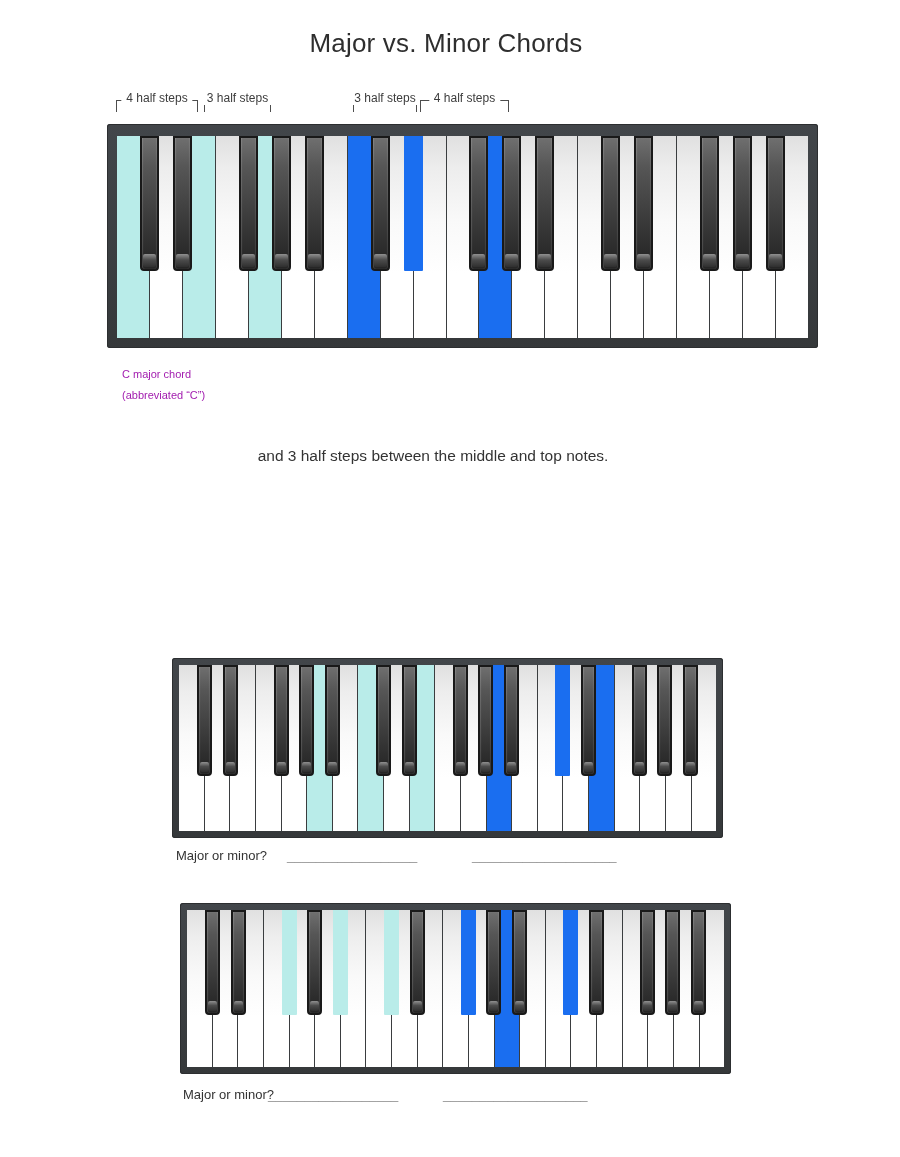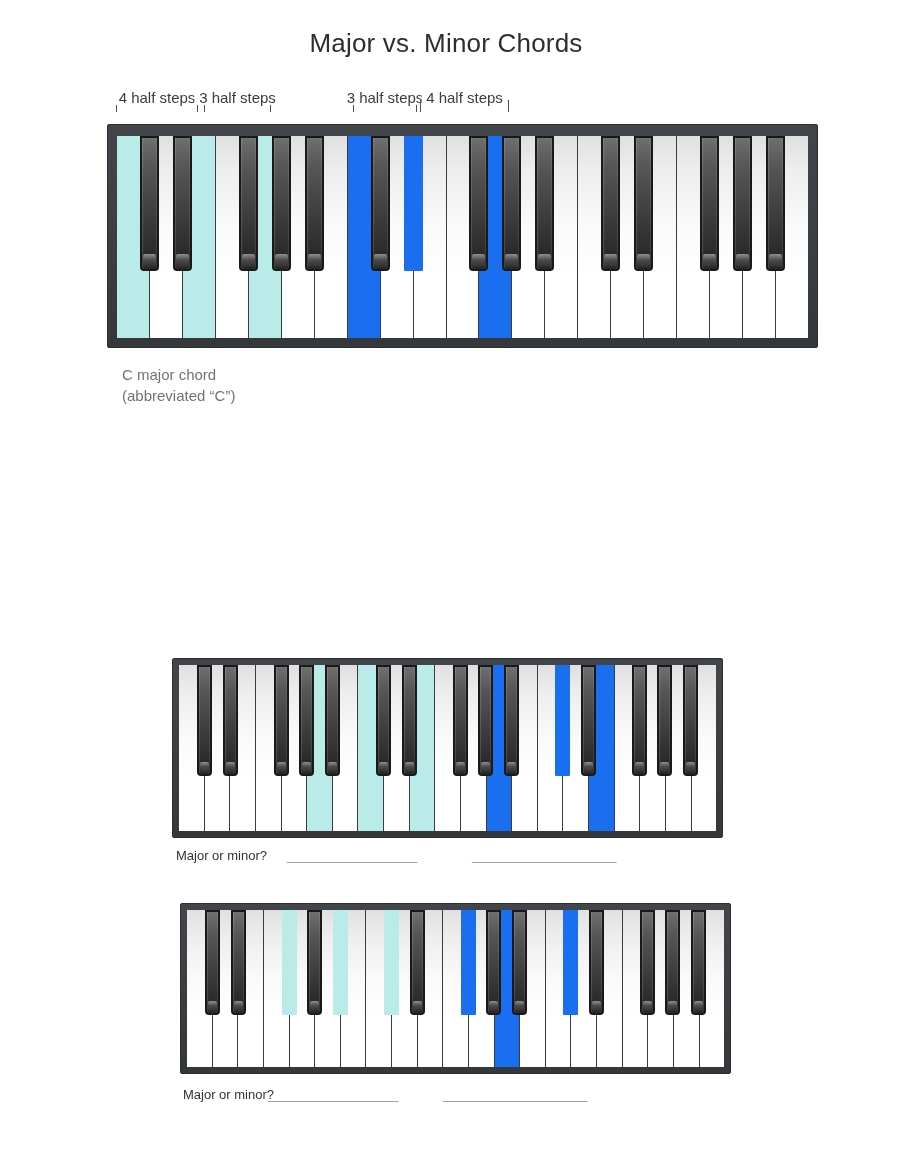--- a/index.html
+++ b/index.html
@@ -7,21 +7,21 @@
         font-family:"Liberation Sans", sans-serif;color:#333;}
 
   .title{position:absolute;top:28px;left:0;width:892px;text-align:center;
          font-size:26px;font-weight:400;color:#2e2e2e;letter-spacing:.2px;}
 
   
   .bracket{position:absolute;top:100px;height:12px;box-sizing:border-box;
            border:1.5px solid #4d4d4d;border-bottom:none;}
   .bracket-label{position:absolute;left:50%;top:-10px;transform:translateX(-50%);
                  background:#fff;padding:0 5px;white-space:nowrap;
-                 font-size:15px;color:#3c3c3c;line-height:14px;}
+                 font-size:12px;color:#3c3c3c;line-height:14px;}
   .bk1{left:116px;width:82px;} .bk2{left:204px;width:67px;}
   .bk3{left:353px;width:64px;} .bk4{left:420px;width:89px;}
 
   
   .keyboard{position:absolute;box-sizing:border-box;background:linear-gradient(180deg,#42464a,#35383a);
             border-radius:3px;box-shadow:inset 0 0 0 1px #2c2e30;}
   .kb1{left:107px;top:124px;width:711px;height:224px;padding:12px 10px 10px;}
   .kb2{left:172px;top:658px;width:551px;height:180px;padding:7px;}
   .kb3{left:180px;top:903px;width:551px;height:171px;padding:7px;}
   .keys{position:relative;width:100%;height:100%;}
@@ -32,21 +32,21 @@
   .black{position:absolute;top:0;width:2.75%;height:67%;box-sizing:border-box;
          background:linear-gradient(180deg,#6f6f6f 0%,#565656 22%,#3e3e3e 58%,#262626 94%);
          border:2px solid #191919;border-radius:0 0 4px 4px;
          box-shadow:inset 1px 0 1px rgba(255,255,255,.16),inset -1px 0 1px rgba(255,255,255,.10);}
   .black::after{content:'';position:absolute;left:7%;right:7%;bottom:2px;height:10%;
          border-radius:2px;background:linear-gradient(180deg,#909090 0%,#4c4c4c 45%,#2f2f2f 100%);}
   .black.flat{border:none;border-radius:0 0 1px 1px;box-shadow:none;}
   .black.flat::after{display:none;}
 
   
-  .chord-label{position:absolute;font-size:15px;line-height:21px;color:#737373;}
+  .chord-label{position:absolute;font-size:11px;line-height:21px;color:#a21caf;}
   .cl-major{left:122px;top:364px;} .cl-minor{left:405px;top:368px;}
 
   .center-line{position:absolute;left:83px;width:700px;text-align:center;
                font-size:15.5px;line-height:20px;color:#333;}
   .p1a{top:425px;} .p1b{top:446px;} .p2a{top:486px;} .p2b{top:507px;}
   .instruction{position:absolute;left:97px;width:700px;text-align:center;top:610px;
                font-size:15px;color:#333;}
 
   .quiz-label{position:absolute;font-size:13px;color:#333;}
   .ql1{left:176px;top:848px;} .ql2{left:183px;top:1087px;}
@@ -115,20 +115,21 @@
         <div class="black" style="left: calc(89.1012%);"></div>
         <div class="black" style="left: calc(93.8631%);"></div>
       </div>
   </div>
 
   <div class="chord-label cl-major">
     <div>C major chord</div>
     <div>(abbreviated “C”)</div>
   </div>
 
+  <div class="center-line p1b">and 3 half steps between the middle and top notes.</div>
 
 
   <div class="keyboard kb2">
     <div class="keys">
       <div class="white-row">
           <div class="white"></div>
           <div class="white"></div>
           <div class="white"></div>
           <div class="white"></div>
           <div class="white"></div>

